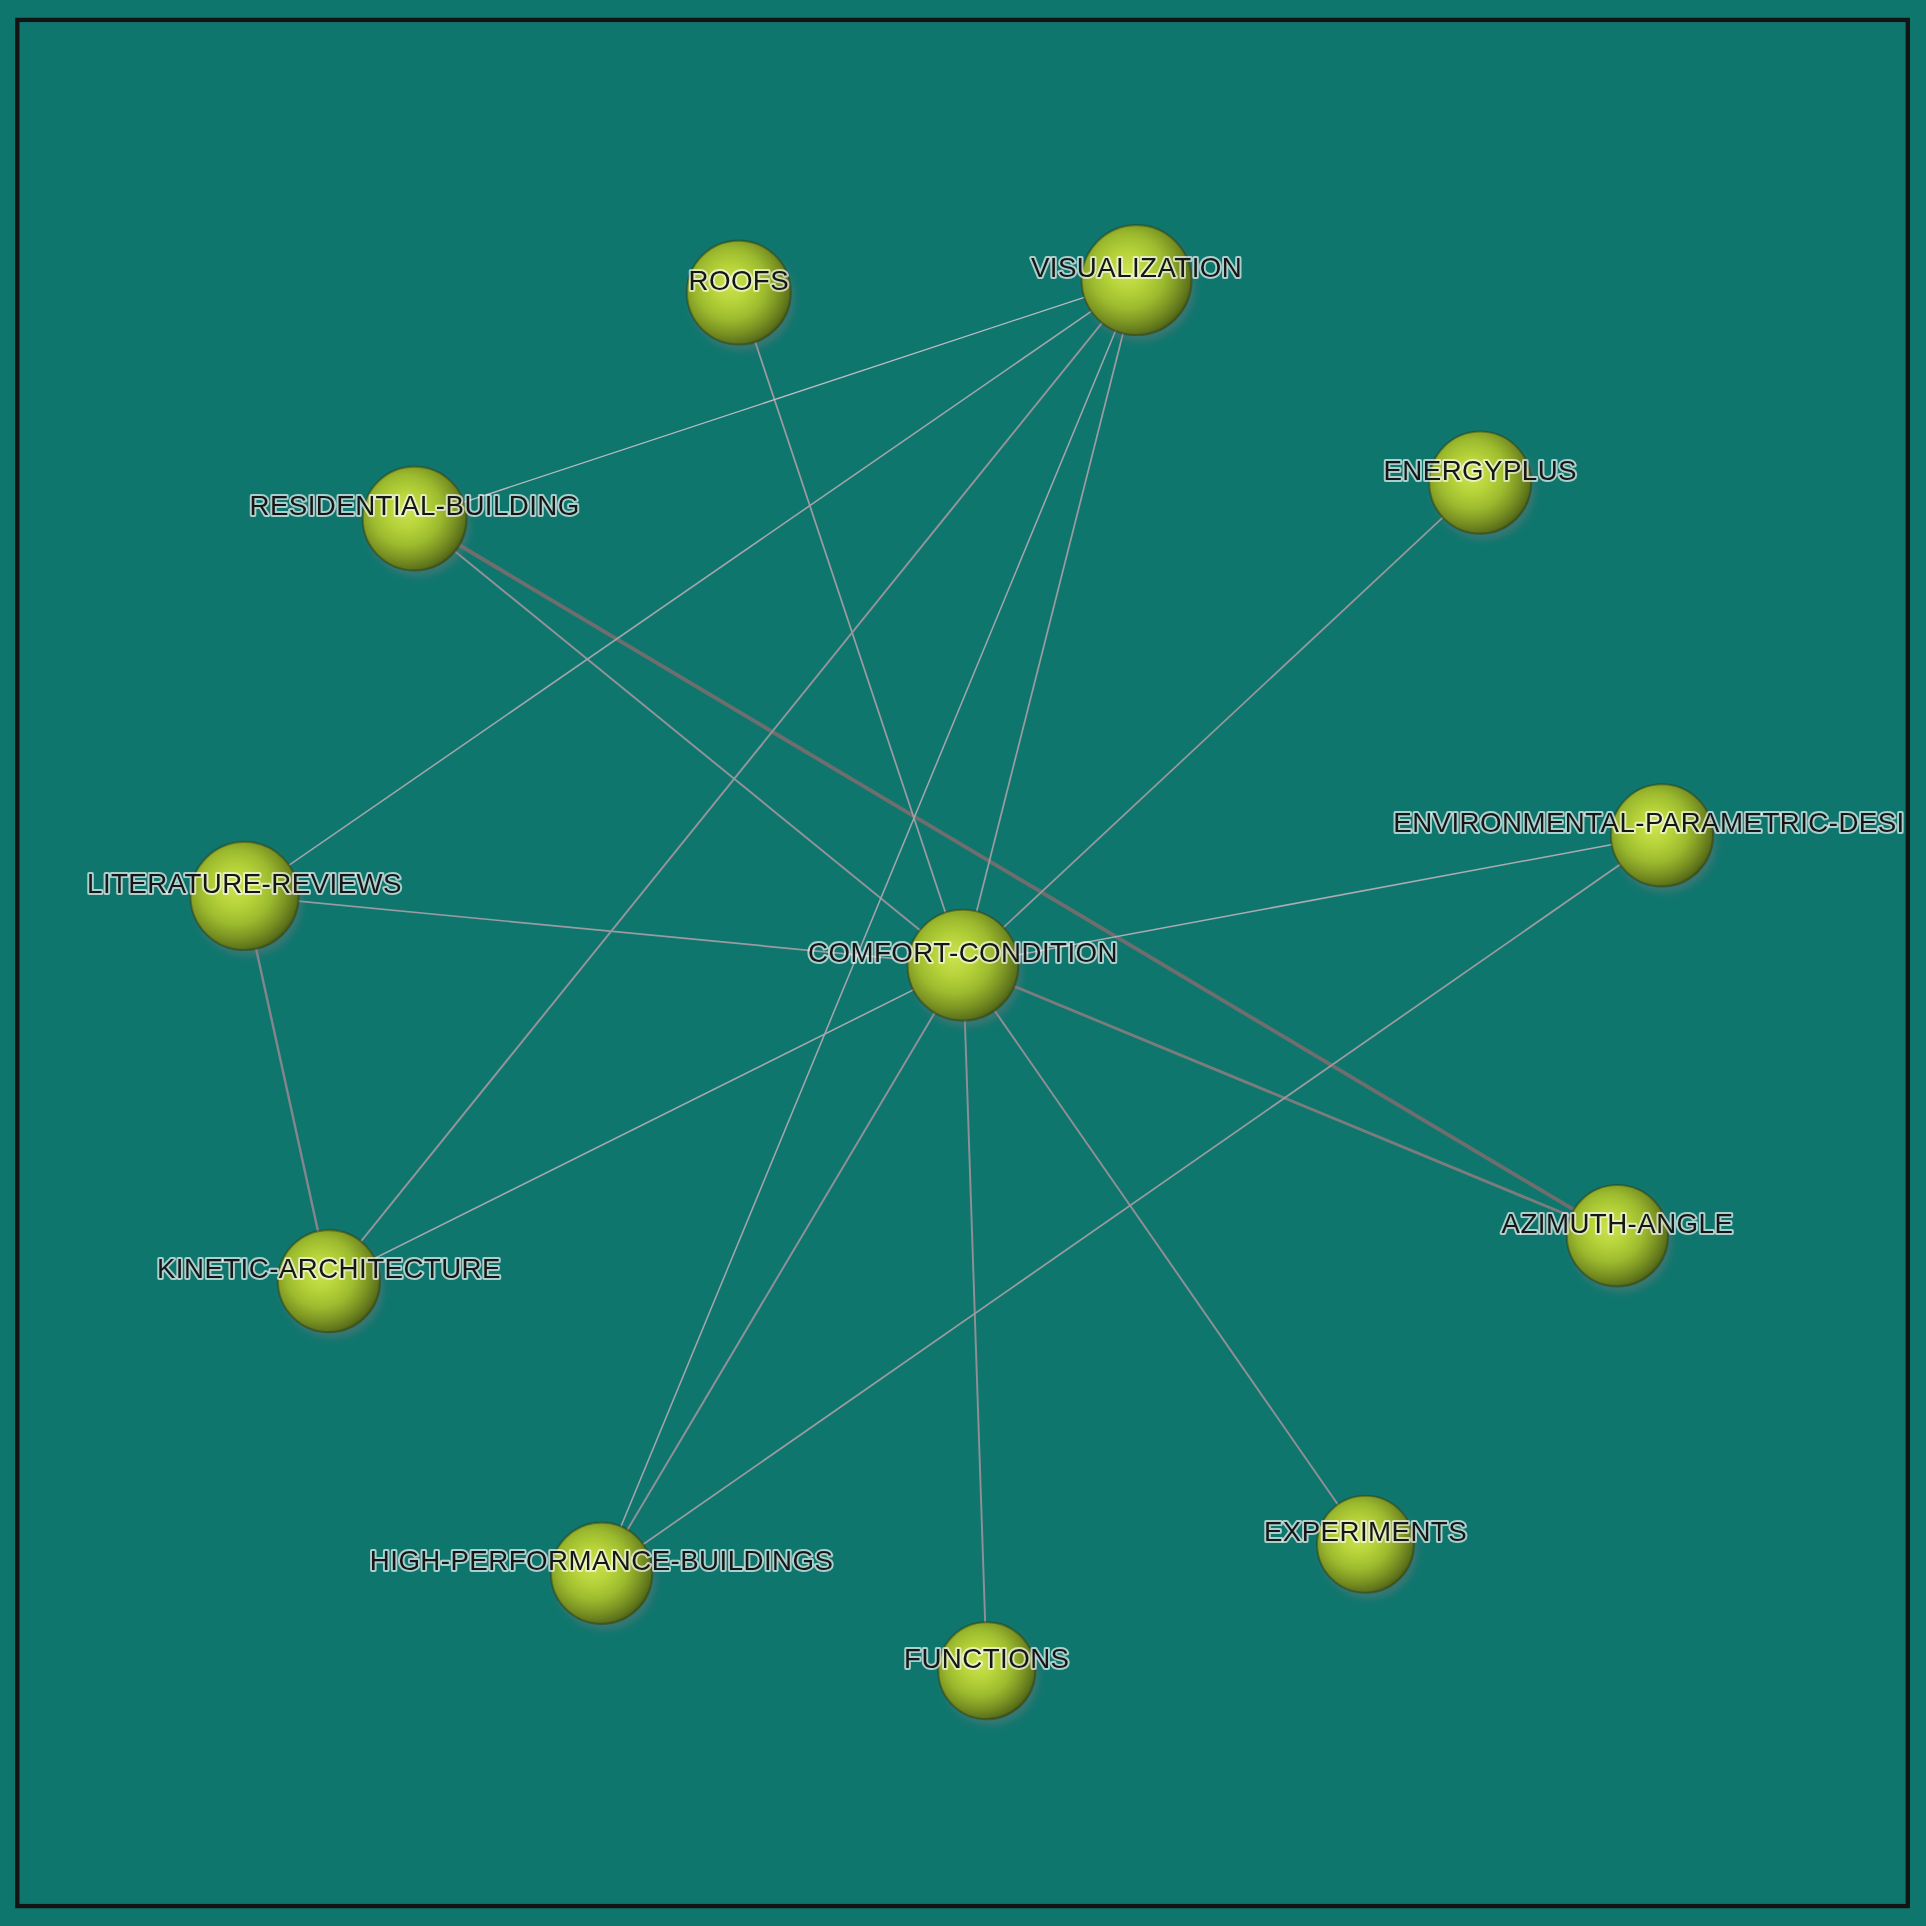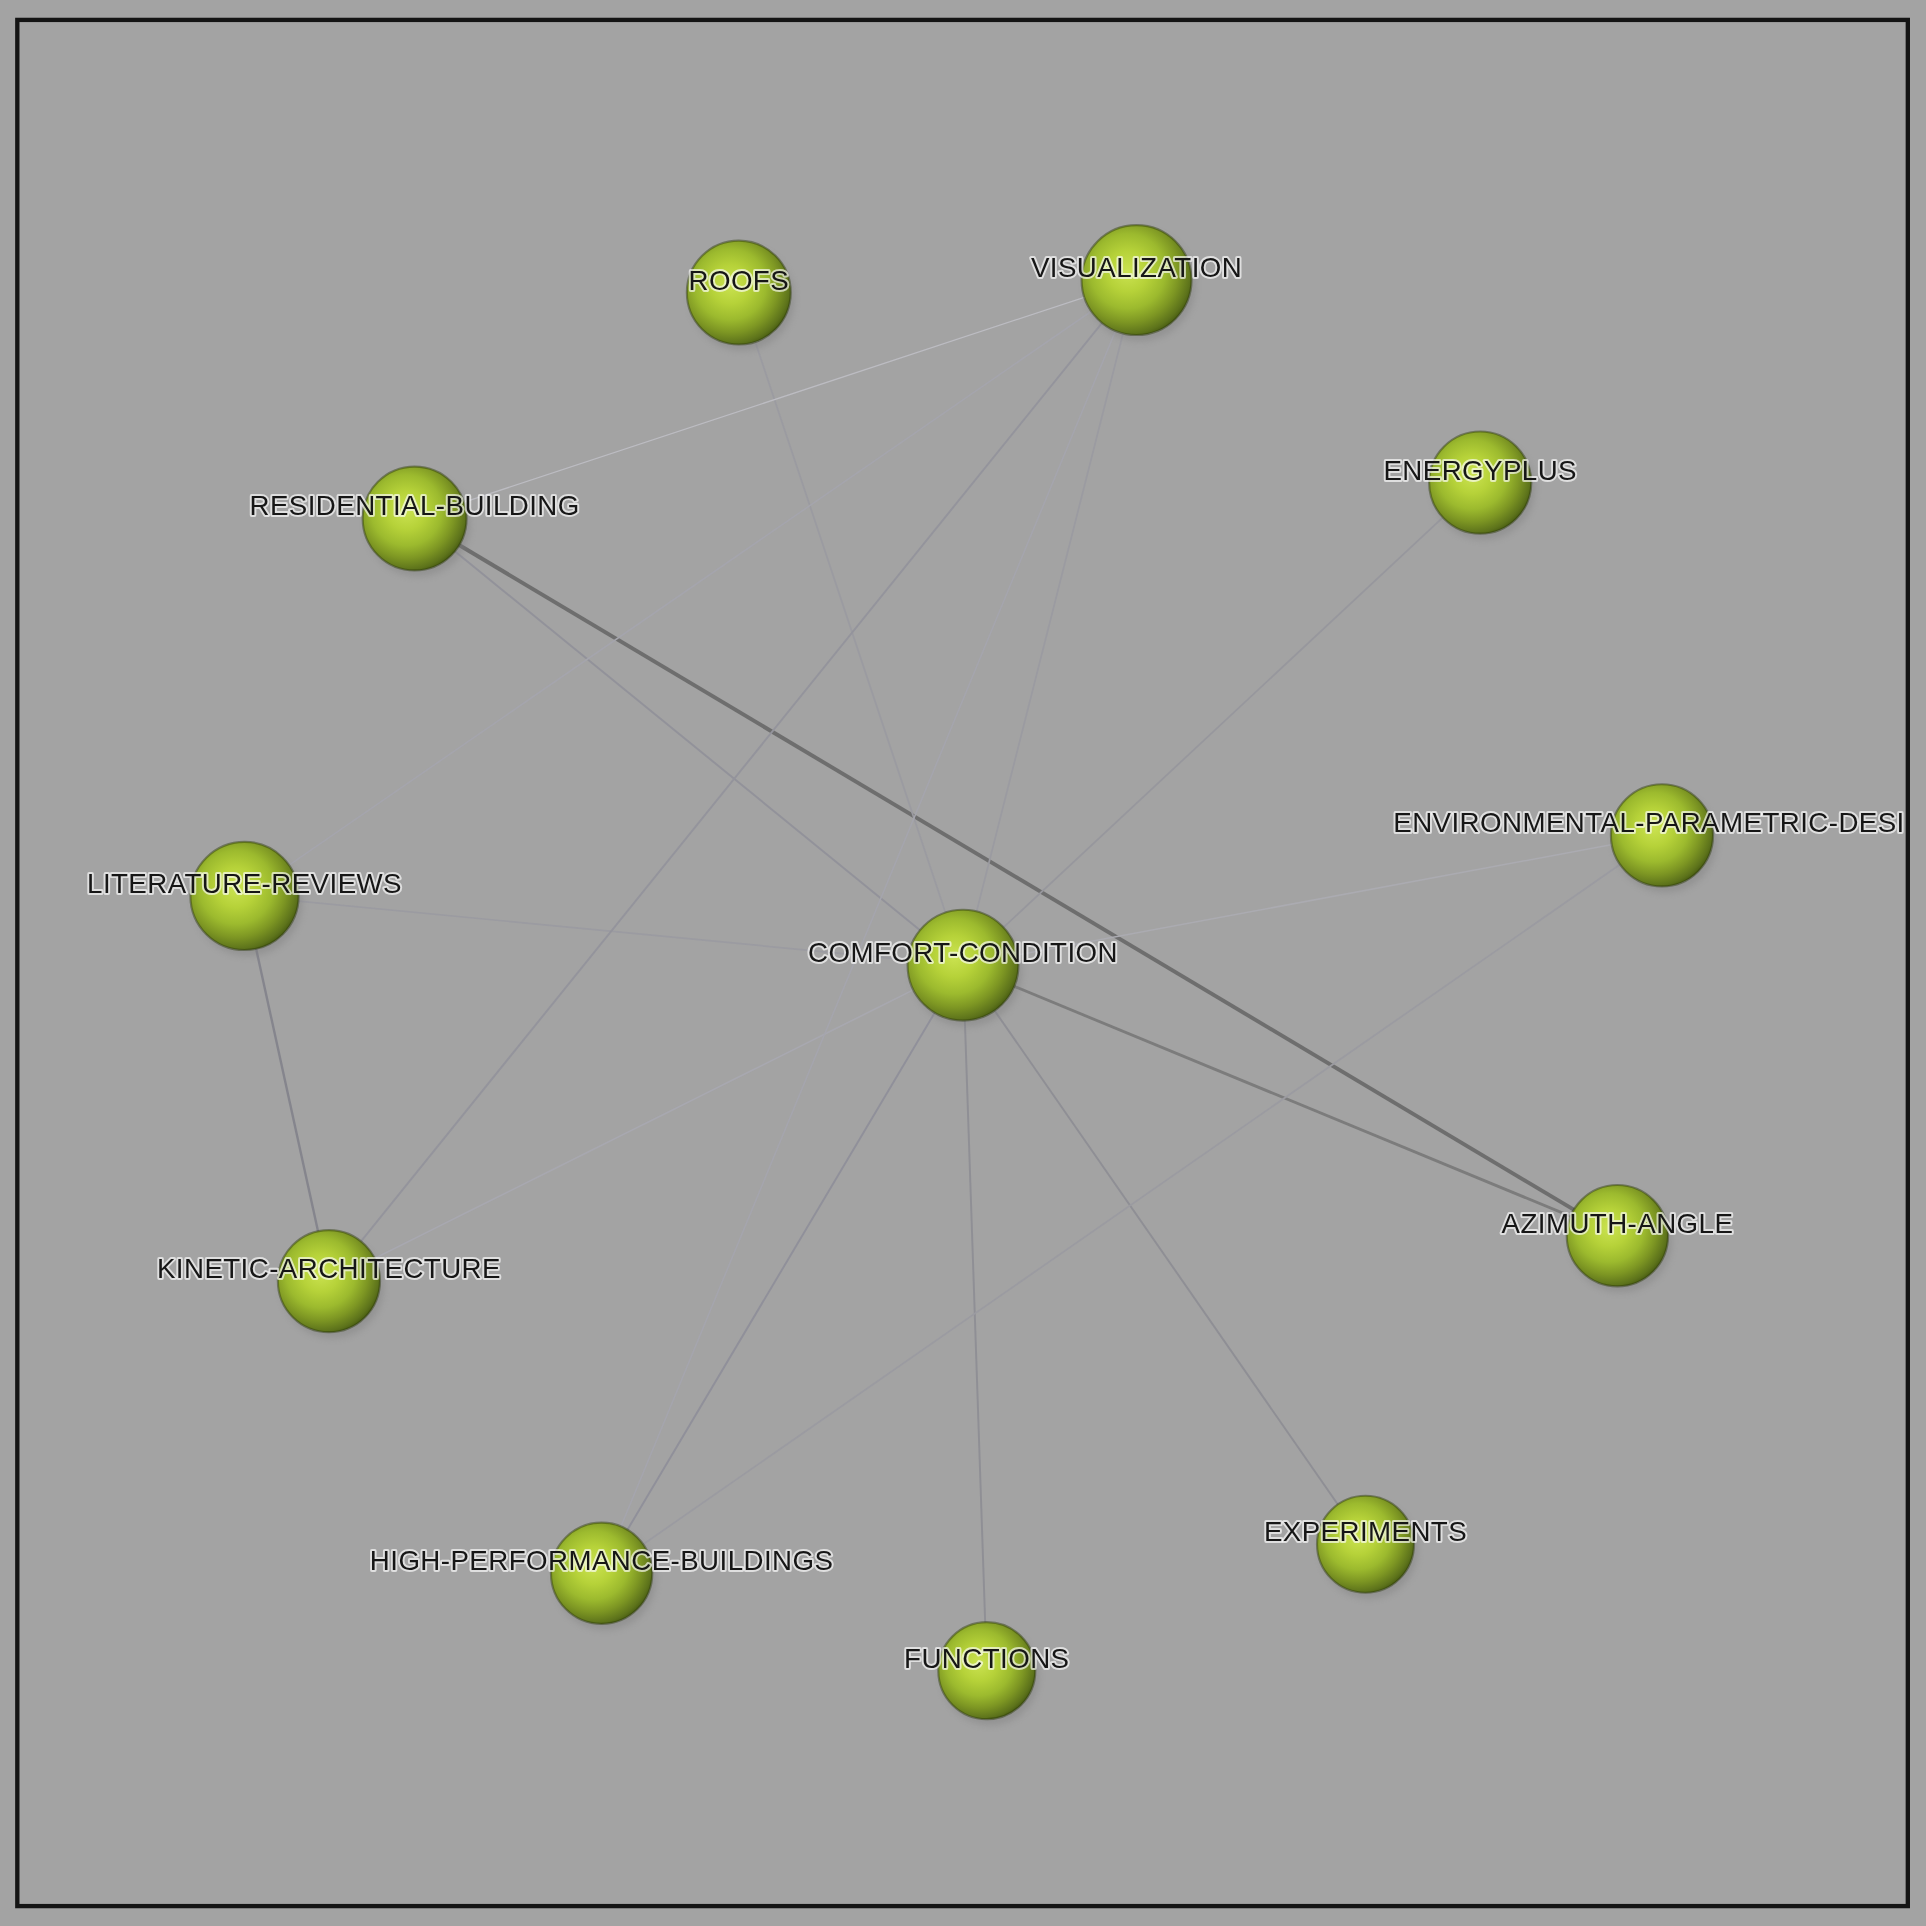--- a/index.html
+++ b/index.html
@@ -7,21 +7,21 @@
     padding: 0;
     background: #ffffff;
     width: 1926px;
     height: 1926px;
     font-family: "Liberation Sans", sans-serif;
   }
   .stage {
     position: relative;
     width: 1926px;
     height: 1926px;
-    background: #a3a3a3;
+    background: #0f766e;
     overflow: hidden;
   }
   svg { display: block; }
   text.node-label {
     font-family: "Liberation Sans", "DejaVu Sans", sans-serif;
     font-weight: 400;
     letter-spacing: 1px;
     paint-order: stroke;
     stroke-linejoin: round;
   }

